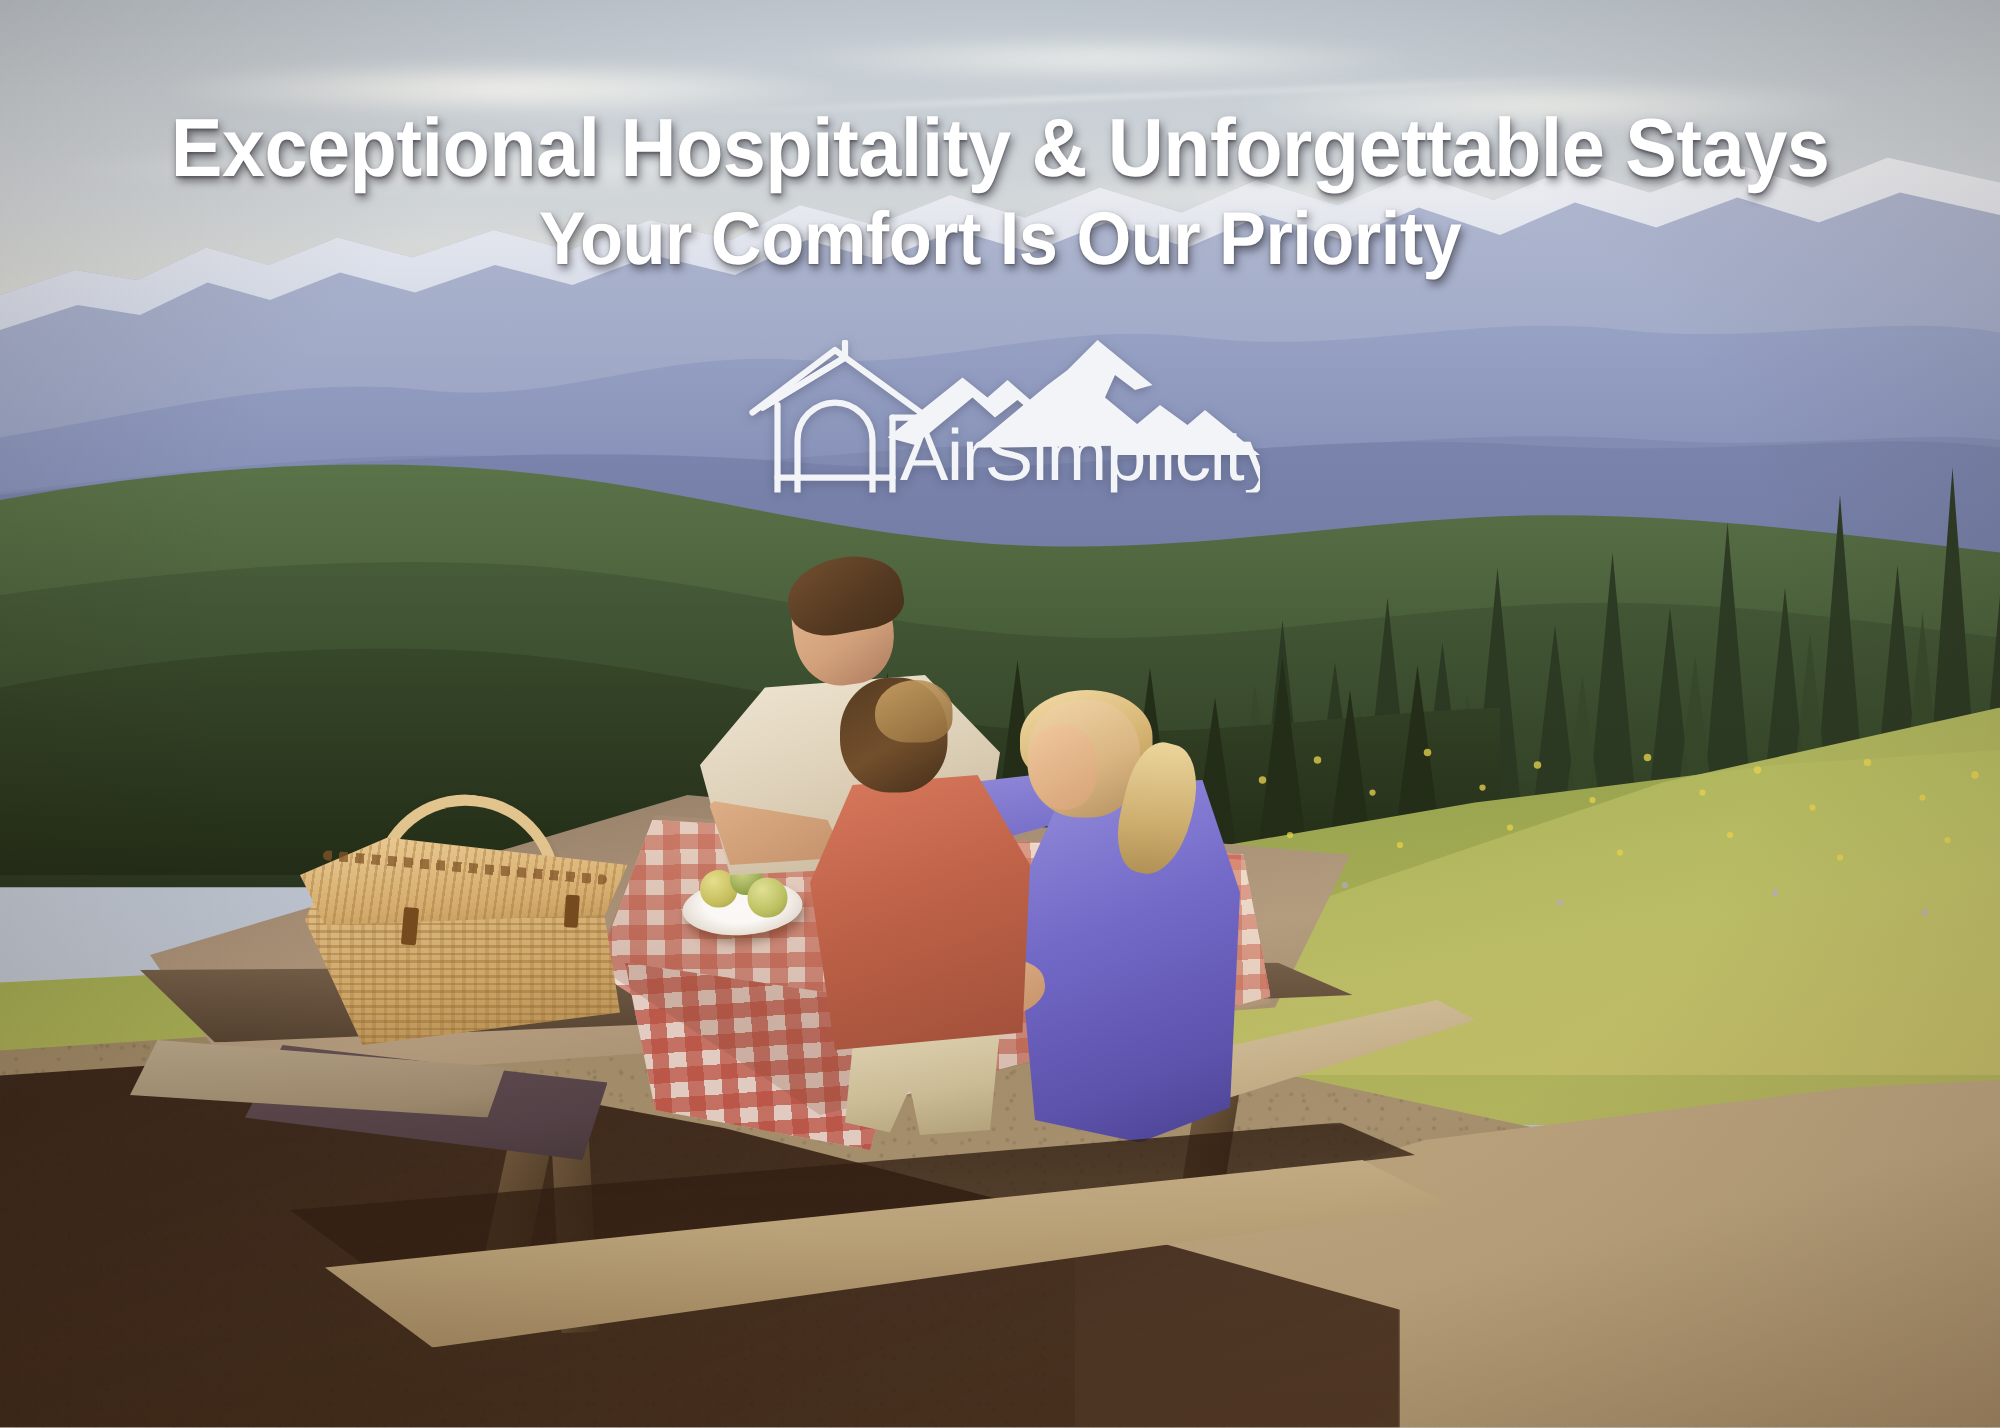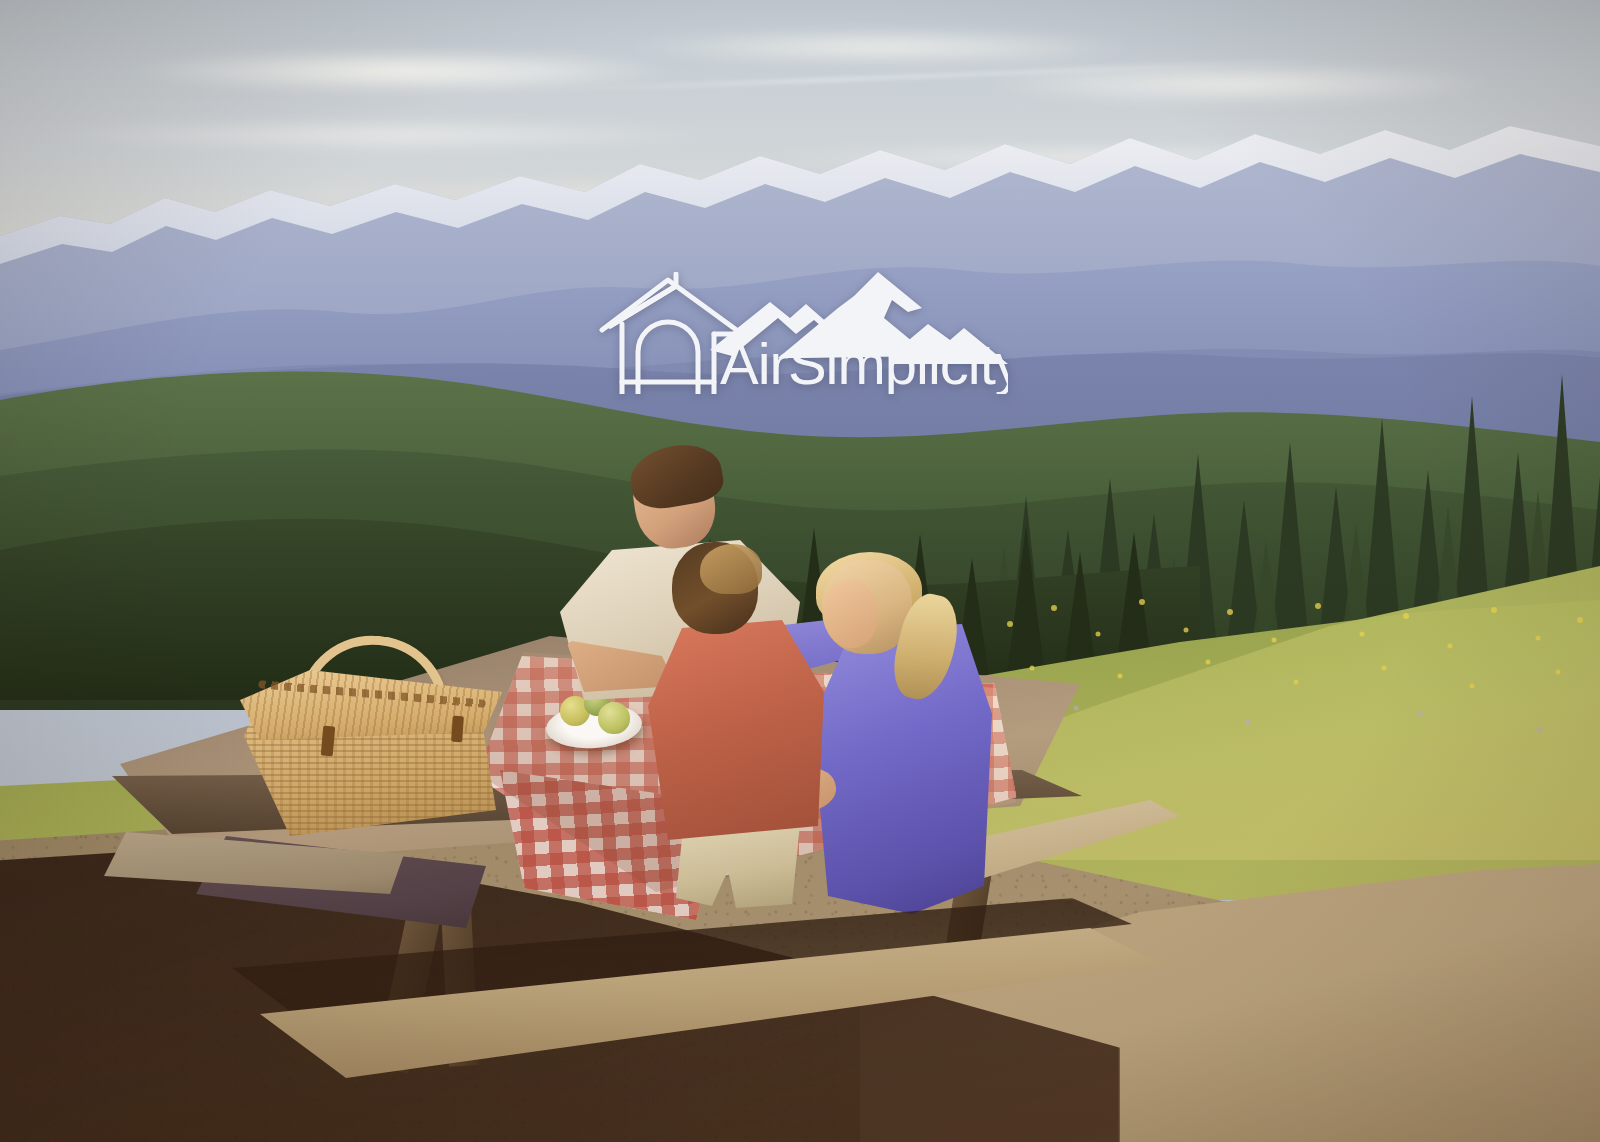--- a/index.html
+++ b/index.html
@@ -556,20 +556,24 @@
   <div class="basket-body"></div>
   <div class="basket-handle"></div>
   <div class="basket-lid"></div>
   <div class="basket-lid-seam"></div>
   <div class="basket-strap s1"></div>
   <div class="basket-strap s2"></div>
 
   <div class="grade"></div>
   <div class="vignette"></div>
 
+  <div class="headline">
+    <span class="l1">Exceptional Hospitality &amp; Unforgettable Stays</span>
+    <span class="l2">Your Comfort Is Our Priority</span>
+  </div>
 
   <div class="logo-wrap">
     <svg viewBox="0 0 416 122">
 
       <path d="M118,78 L178,30 L198,46 L214,32 L246,60 L236,60 L222,48 L204,62 L186,46 L140,84 Z" fill="#f2f4f7"></path>
       <path d="M186,86 L246,36 L262,24 L286,0 L330,36 L316,40 L300,28 L292,46 L338,84 L212,86 Z" fill="#f2f4f7"></path>
       <path d="M300,82 L336,52 L358,68 L372,56 L416,92 L300,92 Z" fill="#f2f4f7"></path>
 
       <g fill="none" stroke="#f2f4f7" stroke-width="5" stroke-linejoin="round" stroke-linecap="round">
         <path d="M18,54 L84,14 L84,2"></path>

